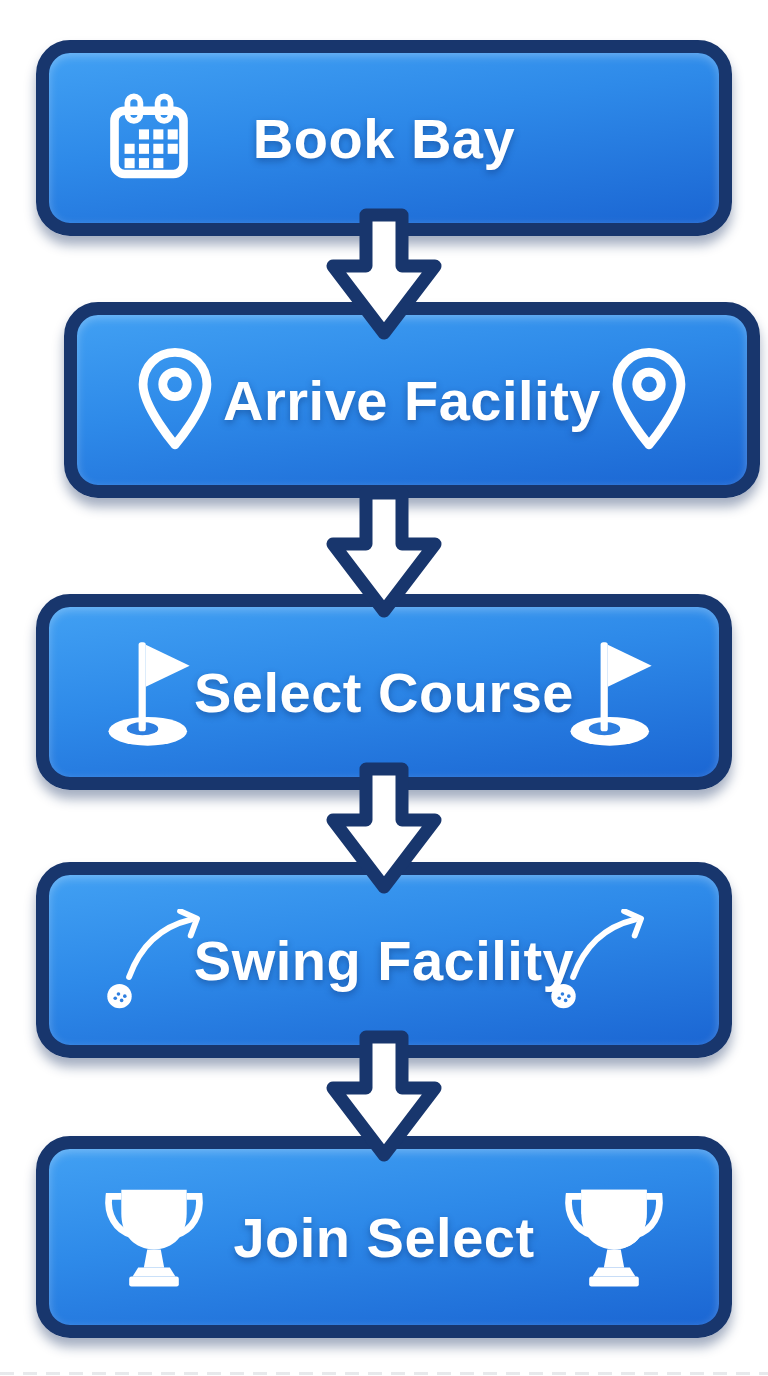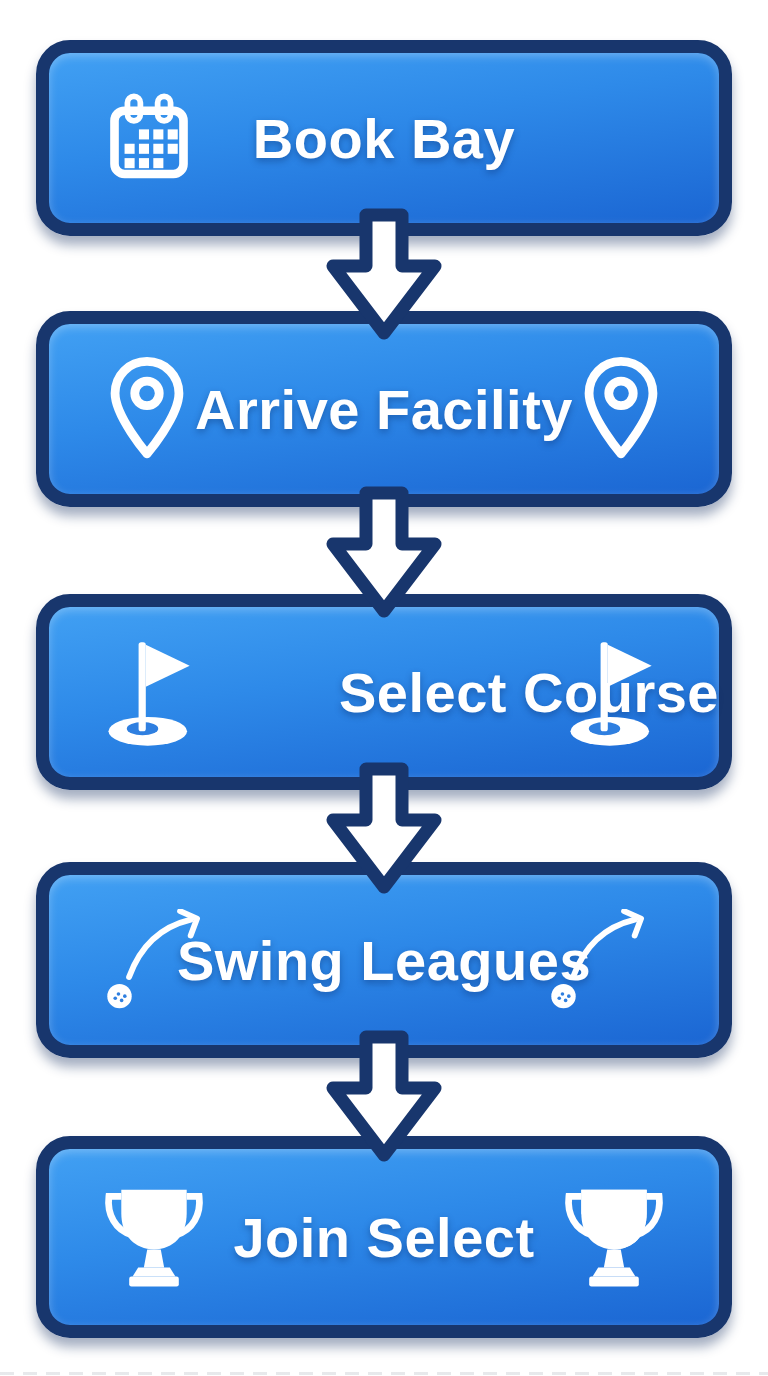--- a/index.html
+++ b/index.html
@@ -54,21 +54,21 @@
     </span>
     <span class="label">Book Bay</span>
   </div>
 
   <div class="connector" style="top:208px;">
     <svg width="120" height="132" viewBox="0 0 120 132">
       <path d="M42 7 H78 V58 H111 L60 125 L9 58 H42 Z" fill="#ffffff" stroke="#18366d" stroke-width="13" stroke-linejoin="round"></path>
     </svg>
   </div>
 
-  <div class="step" style="top:311px;">
+  <div class="step" style="top:302px;margin-left:28px;">
     <span class="icon left">
       <svg width="88" height="106" viewBox="0 0 64 78">
         <path d="M32 4 C18.5 4 8.5 14.5 8.5 27.5 C8.5 44.5 32 72 32 72 C32 72 55.5 44.5 55.5 27.5 C55.5 14.5 45.5 4 32 4 Z" fill="none" stroke="#ffffff" stroke-width="6.5" stroke-linejoin="round"></path>
         <circle cx="32" cy="27.5" r="9" fill="none" stroke="#ffffff" stroke-width="6.5"></circle>
       </svg>
     </span>
     <span class="label">Arrive Facility</span>
     <span class="icon right">
       <svg width="88" height="106" viewBox="0 0 64 78">
         <path d="M32 4 C18.5 4 8.5 14.5 8.5 27.5 C8.5 44.5 32 72 32 72 C32 72 55.5 44.5 55.5 27.5 C55.5 14.5 45.5 4 32 4 Z" fill="none" stroke="#ffffff" stroke-width="6.5" stroke-linejoin="round"></path>
@@ -76,21 +76,21 @@
       </svg>
     </span>
   </div>
 
   <div class="connector" style="top:486px;">
     <svg width="120" height="132" viewBox="0 0 120 132">
       <path d="M42 7 H78 V58 H111 L60 125 L9 58 H42 Z" fill="#ffffff" stroke="#18366d" stroke-width="13" stroke-linejoin="round"></path>
     </svg>
   </div>
 
-  <div class="step" style="top:594px;justify-content:flex-end;">
+  <div class="step" style="top:594px;">
     <span class="icon left">
       <svg width="100" height="110" viewBox="0 0 76 84">
         <ellipse cx="34" cy="72" rx="30" ry="11" fill="#ffffff"></ellipse>
         <ellipse cx="30" cy="70" rx="12" ry="5" fill="#2f7fe0"></ellipse>
         <rect x="27" y="4" width="5.5" height="68" rx="2" fill="#ffffff"></rect>
         <polygon points="32.5,6 66,22 32.5,38" fill="#ffffff"></polygon>
       </svg>
     </span>
     <span class="label">Select Course</span>
     <span class="icon right">
@@ -116,21 +116,21 @@
         <g fill="#2f7fe0">
           <circle cx="11" cy="84" r="1.7"></circle>
             <circle cx="17" cy="86" r="1.7"></circle>
           <circle cx="14" cy="80" r="1.7"></circle>
             <circle cx="20" cy="82" r="1.7"></circle>
         </g>
         <path d="M24 64 Q40 20 82 10" fill="none" stroke="#ffffff" stroke-width="5.5" stroke-linecap="round"></path>
         <path d="M72 2 L88 9 L82 25" fill="none" stroke="#ffffff" stroke-width="5.5" stroke-linecap="round" stroke-linejoin="round"></path>
       </svg>
     </span>
-    <span class="label">Swing Leagues</span>
+    <span class="label">Swing Facility</span>
     <span class="icon right">
       <svg width="118" height="102" viewBox="0 0 110 96">
         <circle cx="15" cy="82" r="11.5" fill="#ffffff"></circle>
         <g fill="#2f7fe0">
           <circle cx="11" cy="84" r="1.7"></circle>
             <circle cx="17" cy="86" r="1.7"></circle>
           <circle cx="14" cy="80" r="1.7"></circle>
             <circle cx="20" cy="82" r="1.7"></circle>
         </g>
         <path d="M24 64 Q40 20 82 10" fill="none" stroke="#ffffff" stroke-width="5.5" stroke-linecap="round"></path>

